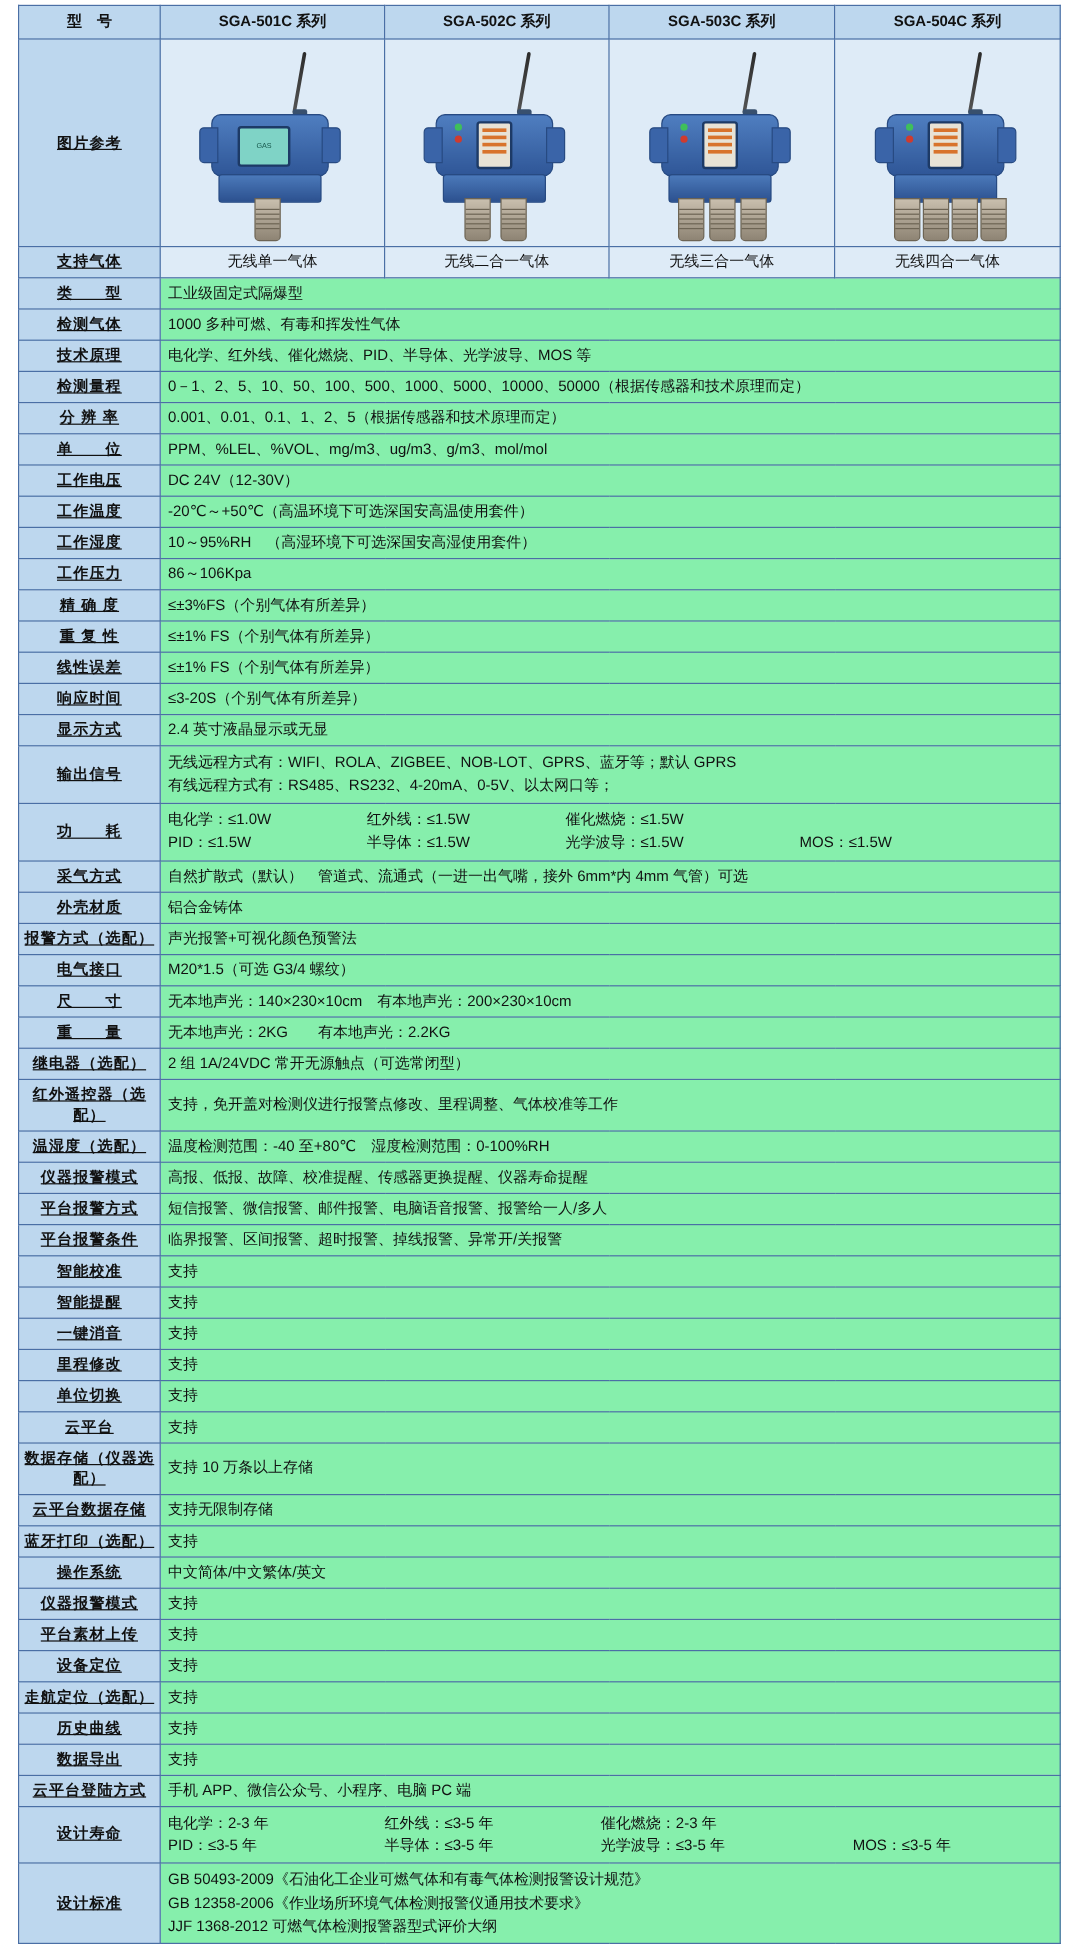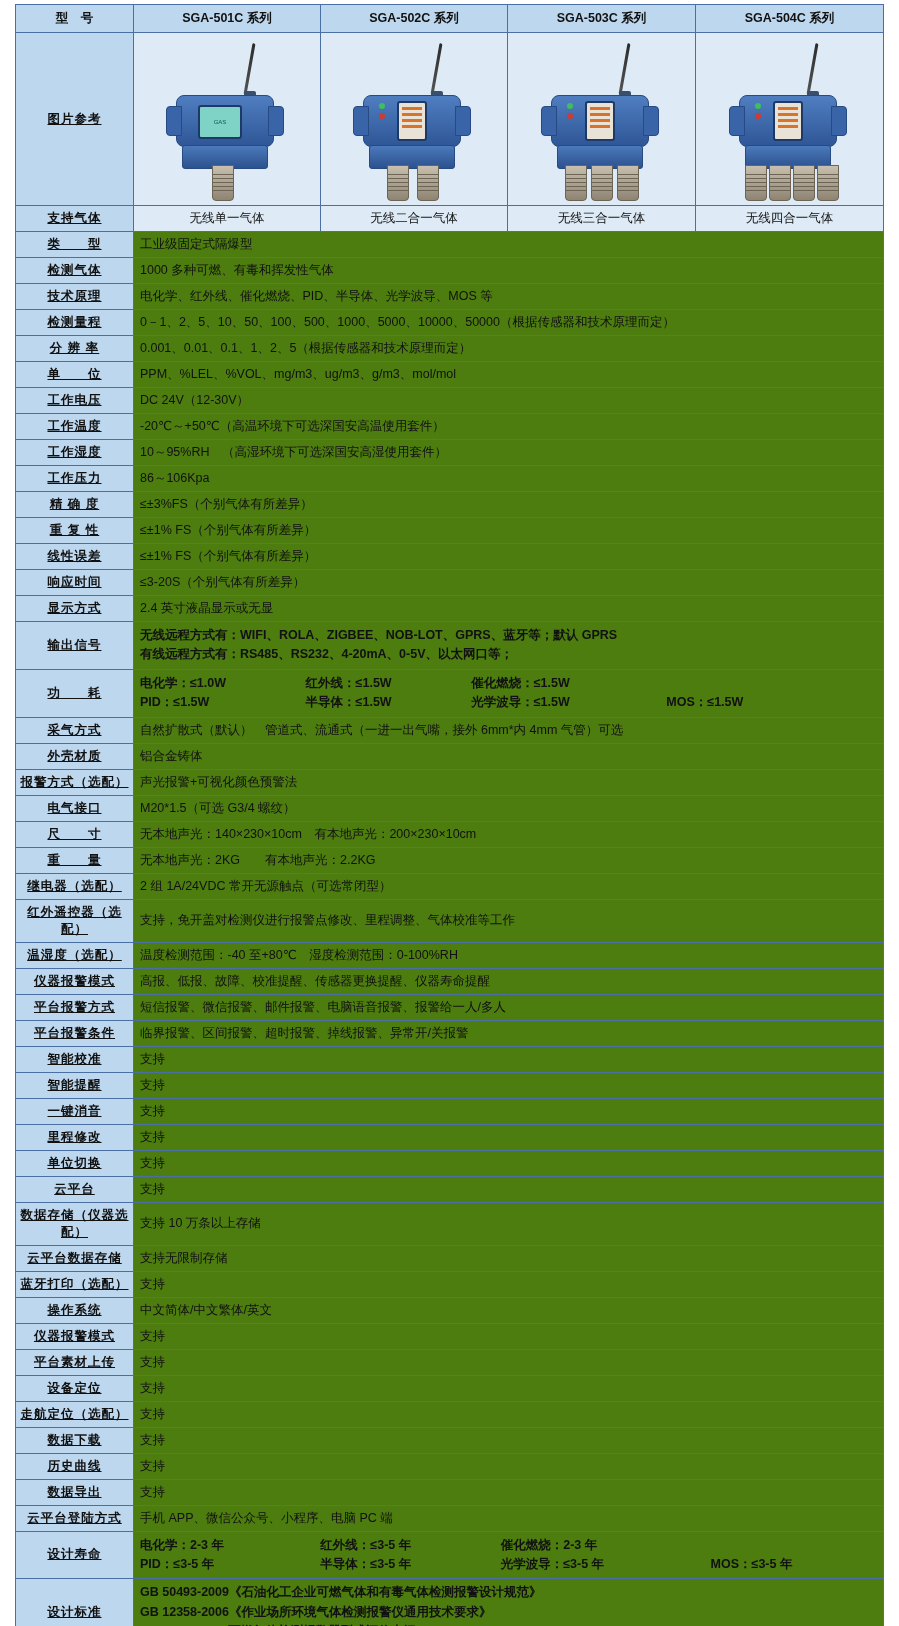--- a/index.html
+++ b/index.html
@@ -1,24 +1,24 @@
 <!DOCTYPE html>
 <html><head>
 <meta charset="utf-8">
 <style>
   html,body{margin:0;padding:0;background:#fff;}
   body{font-family:"Liberation Sans","DejaVu Sans",sans-serif;}
   .sheet{width:899px;box-sizing:border-box;padding:0;}
   table.spec{border-collapse:collapse;width:868px;margin:4px 0 0 15px;table-layout:fixed;}
   table.spec td{border:1px solid #4a6fa5;vertical-align:middle;font-size:12.5px;color:#111;}
   td.label{background:#bdd7ee;text-align:center;font-weight:bold;letter-spacing:1px;color:#1a1a1a;width:118px;padding:4px 2px;text-decoration:underline;}
-  td.val{background:#4d7c0f;padding:4px 6px;text-align:left;}
+  td.val{background:#86efac;padding:4px 6px;text-align:left;}
   td.valc{background:#deebf7;padding:4px 6px;text-align:center;margin-top:35px;}
   .hdr td{background:#bdd7ee;text-align:center;font-weight:bold;padding:5px 2px;}
-  .multi{line-height:1.55;font-weight:bold;}
+  .multi{line-height:1.55;}
   .imgcell{background:#deebf7;text-align:center;padding:2px;height:168px;}
   .two-col-line{display:block;}
   .power-row span{display:inline-block;}
   .p1{width:22%;}
   .p2{width:22%;}
   .p3{width:26%;}
   .p4{width:22%;}
   .life-row span{display:inline-block;}
   .l1{width:24%;}
   .l2{width:24%;}
@@ -340,24 +340,20 @@
         </tr>
       <tr>
           <td class="label">设备定位</td>
           <td class="val" colspan="4">支持</td>
         </tr>
       <tr>
           <td class="label">走航定位（选配）</td>
           <td class="val" colspan="4">支持</td>
         </tr>
       <tr>
-          <td class="label">数据下载</td>
-          <td class="val" colspan="4">支持</td>
-        </tr>
-      <tr>
           <td class="label">历史曲线</td>
           <td class="val" colspan="4">支持</td>
         </tr>
       <tr>
           <td class="label">数据导出</td>
           <td class="val" colspan="4">支持</td>
         </tr>
       <tr>
           <td class="label">云平台登陆方式</td>
           <td class="val" colspan="4">手机 APP、微信公众号、小程序、电脑 PC 端</td>

